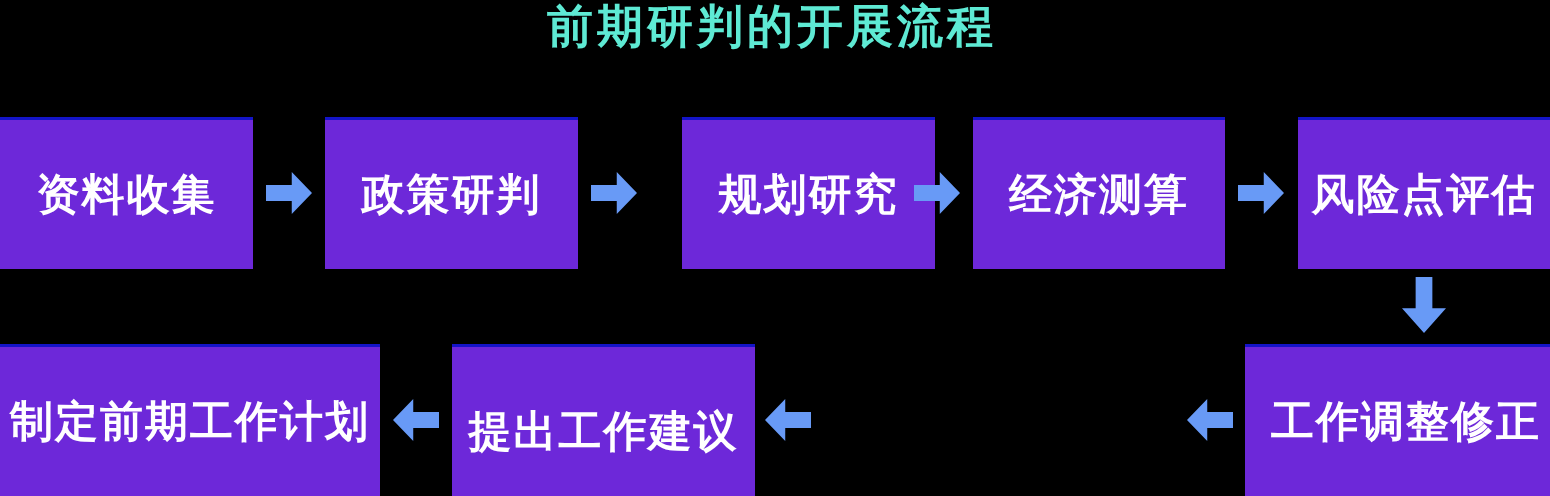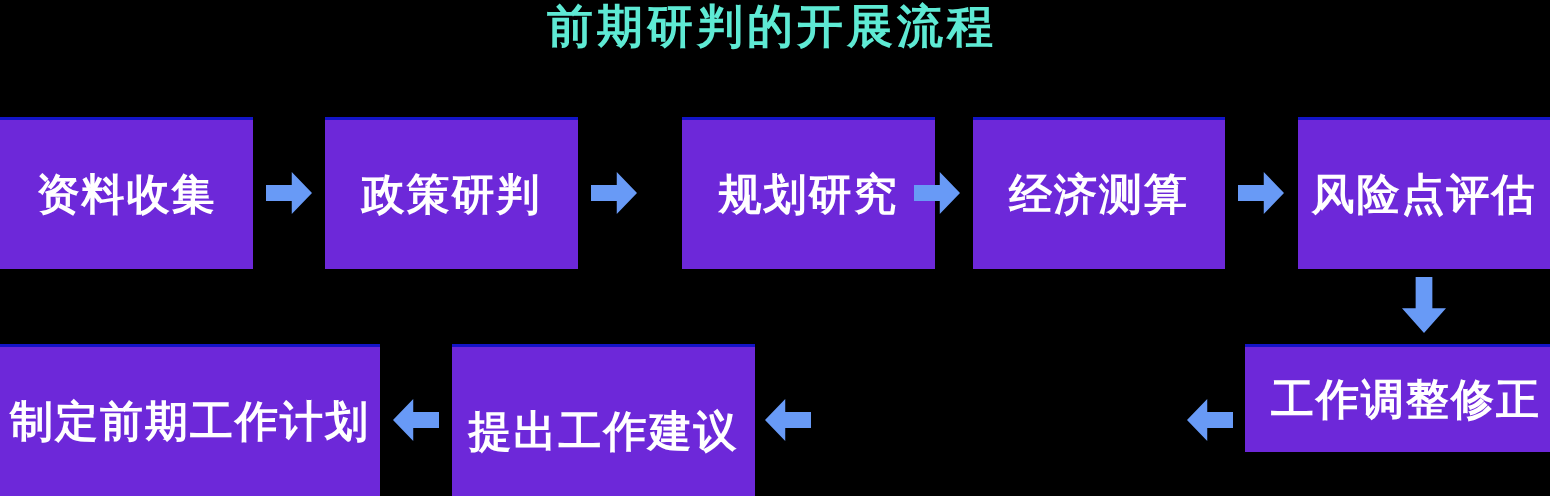--- a/index.html
+++ b/index.html
@@ -43,21 +43,21 @@
   .arrow.down { width:44px; height:56px;
     clip-path:polygon(31% 0%, 69% 0%, 69% 56%, 100% 56%, 50% 100%, 0% 56%, 31% 56%); }
 
   
   .n1 { left:0px;    top:117px; width:253px; height:152px; }
   .n2 { left:325px;  top:117px; width:253px; height:152px; }
   .n3 { left:682px;  top:117px; width:253px; height:152px;font-family:Liberation Mono, monospace; }
   .n4 { left:973px;  top:117px; width:252px; height:152px; }
   .n5 { left:1298px; top:117px; width:252px; height:152px;text-align:right; }
   
-  .n6 { left:1245px; top:344px; width:305px; height:108px;padding-left:17px; }
+  .n6 { left:1245px; top:344px; width:305px; height:152px;padding-left:17px; }
   .n7 { left:822px;  top:344px; width:353px; height:152px; }
   .n8 { left:452px;  top:344px; width:303px; height:172px; }
   .n9 { left:0px;    top:344px; width:380px; height:152px; }
 
   
   .a1 { left:266px;  top:172px; }
   .a2 { left:591px;  top:172px; }
   .a3 { left:914px;  top:172px; }
   .a4 { left:1238px; top:172px; }
   .a5 { left:1402px; top:277px; }   

